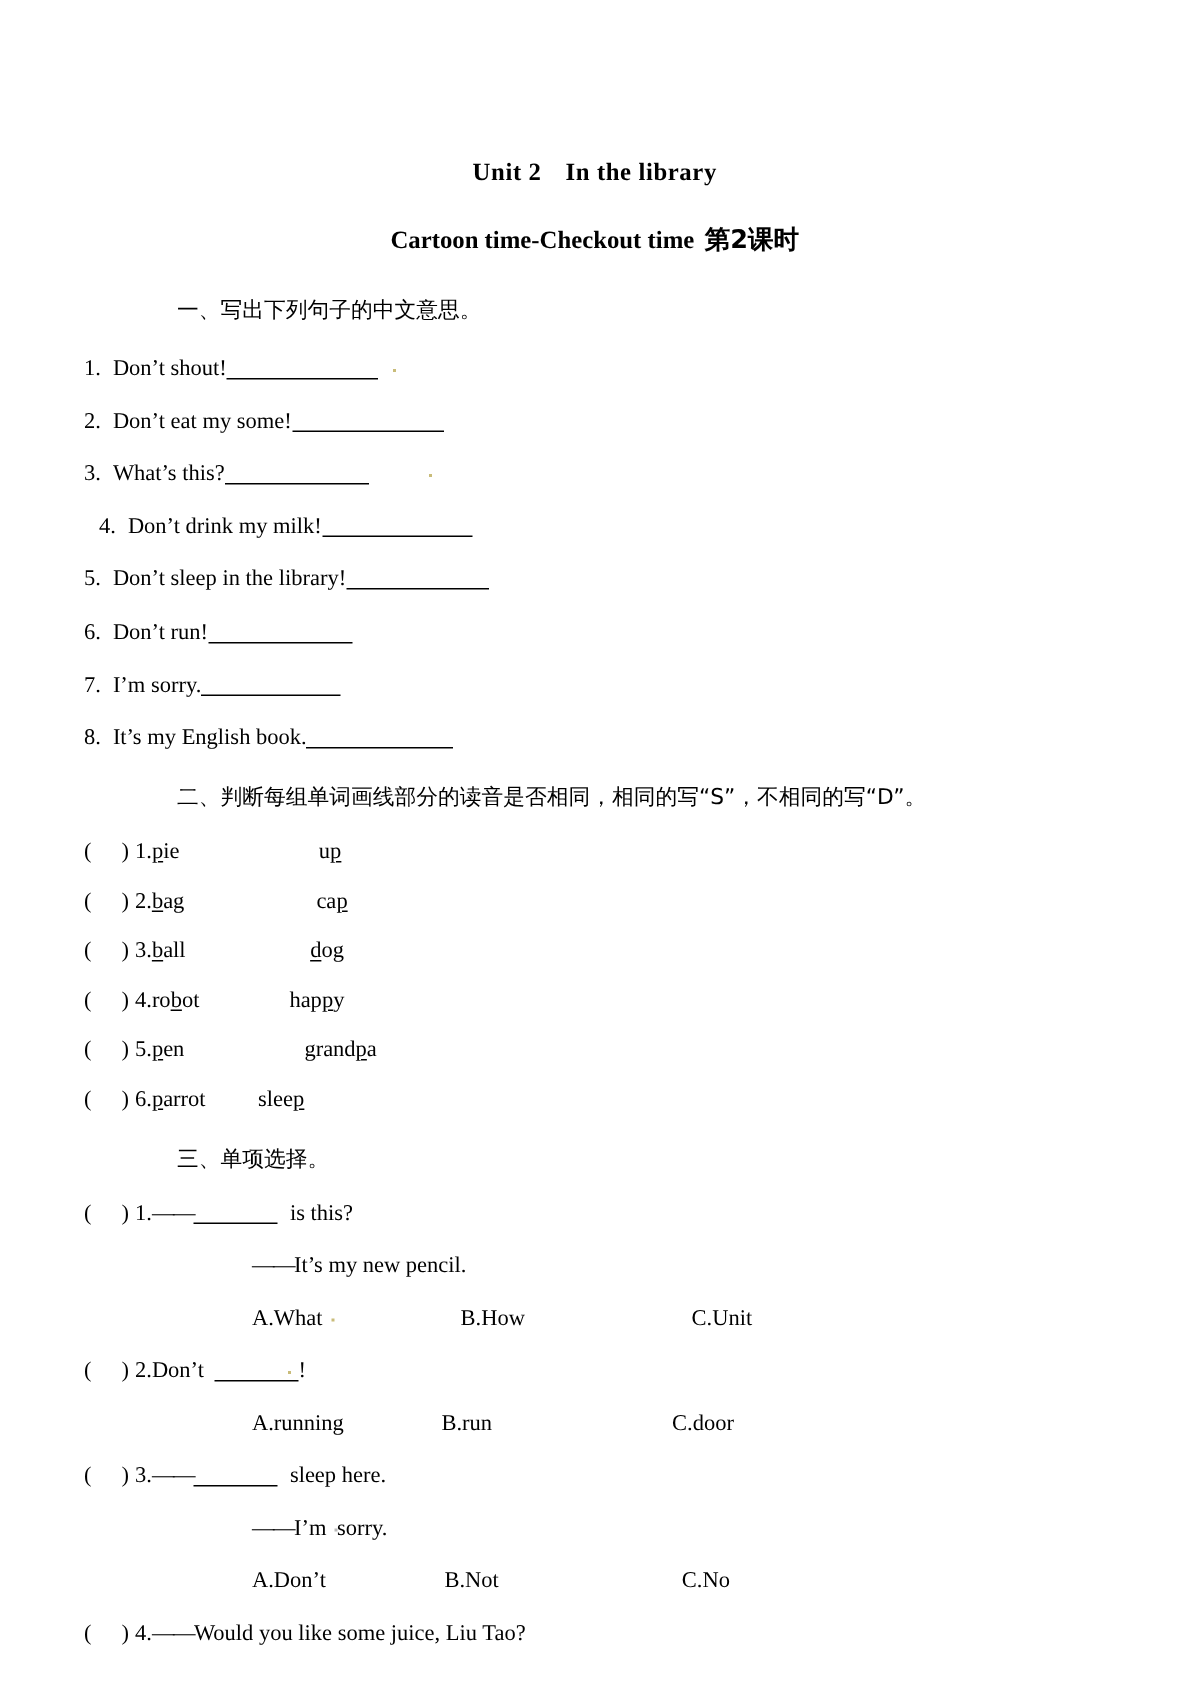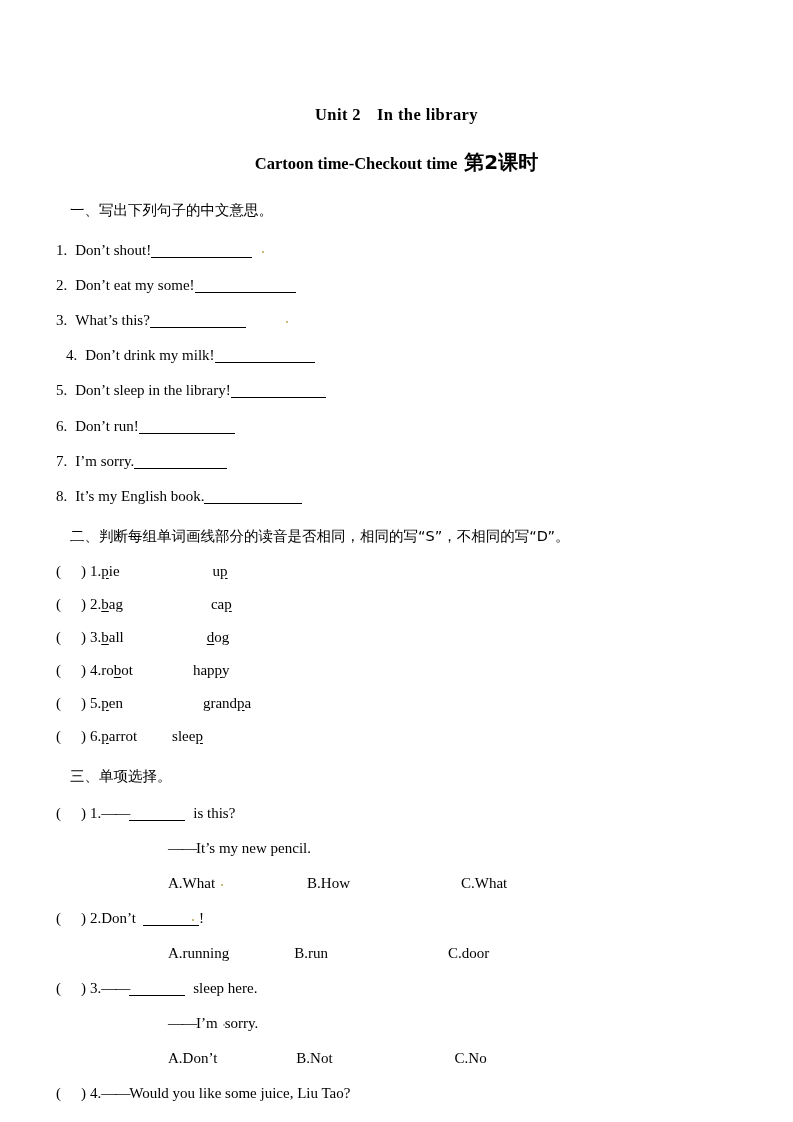--- a/index.html
+++ b/index.html
@@ -37,29 +37,29 @@
   .title-main .gap { display: inline-block; width: 16px; }
 
   .title-sub {
     text-align: center;
     font-weight: bold;
     font-size: 16.5px;
     margin: 0;
     padding-top: 28px;
     line-height: 1;
   }
-  .title-sub .cn { font-family: "DejaVu Sans", sans-serif; font-size: 20px; }
+  .title-sub .cn { font-family: "DejaVu Sans", sans-serif; font-size: 17px; }
   .title-sub .sp { display: inline-block; width: 7px; }
 
   
   .section-head {
     font-family: "DejaVu Sans", sans-serif;
     font-size: 14.5px;
     margin: 0;
-    padding-left: 70px;
+    padding-left: 118px;
     line-height: 1;
   }
 
   
   .row {
     position: relative;
     font-size: 15px;
     line-height: 1;
     padding-left: 56px;
     white-space: nowrap;
@@ -181,21 +181,21 @@
 
   <div class="section-head" style="padding-top:25px;">三、单项选择。</div>
 
   <div class="row" style="padding-top:22px;">
     <span class="paren"><span class="p1">(</span><span class="p2">)</span></span><span>1.</span><span class="dash">——</span><span class="blank opt"></span><span style="display:inline-block;width:8px;"></span><span>is this?</span>
   </div>
   <div class="row indent-2" style="padding-top:20px;">
     <span class="dash">——</span><span>It’s my new pencil.</span>
   </div>
   <div class="row indent-2" style="padding-top:20px;">
-    <span>A.What</span><span style="display:inline-block;width:6px;"></span><span class="speck"></span><span style="display:inline-block;width:84px;"></span><span>B.How</span><span style="display:inline-block;width:111px;"></span><span>C.What</span>
+    <span>A.What</span><span style="display:inline-block;width:6px;"></span><span class="speck"></span><span style="display:inline-block;width:84px;"></span><span>B.How</span><span style="display:inline-block;width:111px;"></span><span>C.Unit</span>
   </div>
 
   <div class="row" style="padding-top:20px;">
     <span class="paren"><span class="p1">(</span><span class="p2">)</span></span><span>2.</span><span>Don’t</span><span style="display:inline-block;width:7px;"></span><span class="blank opt" style="position:relative;"><span class="speck" style="position:absolute;right:5px;top:6px;"></span></span><span>!</span>
   </div>
   <div class="row indent-2" style="padding-top:20px;">
     <span>A.running</span><span style="display:inline-block;width:65px;"></span><span>B.run</span><span style="display:inline-block;width:120px;"></span><span>C.door</span>
   </div>
 
   <div class="row" style="padding-top:20px;">

